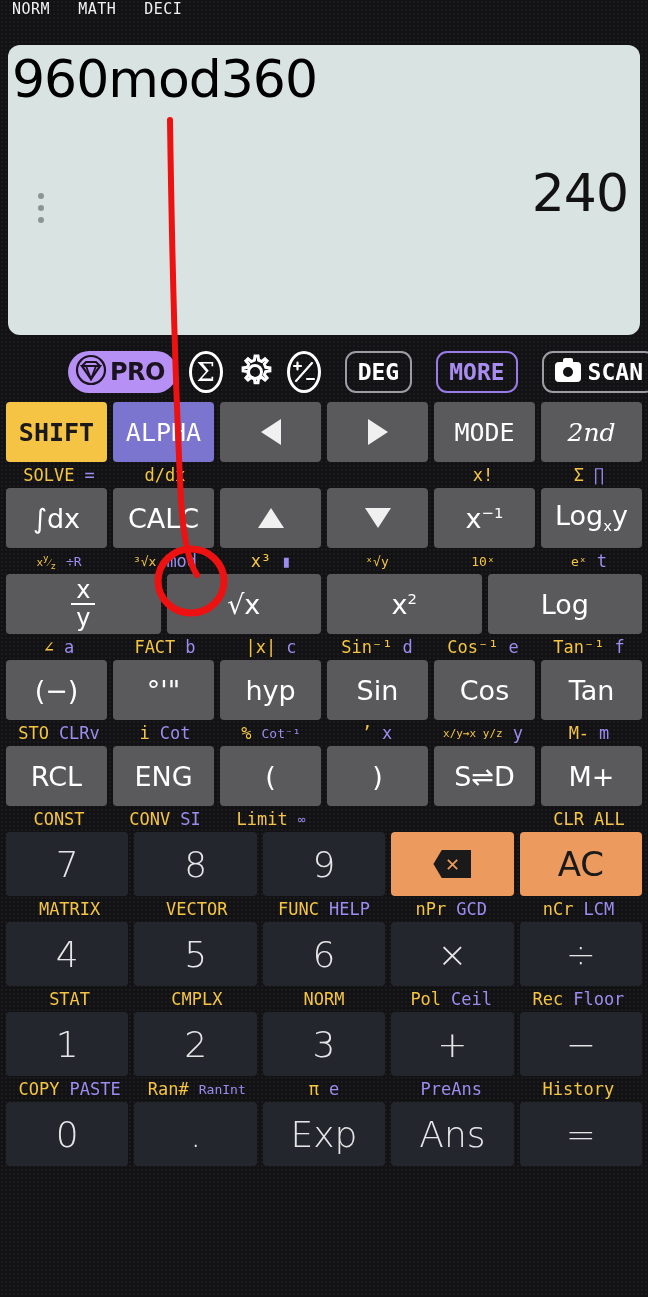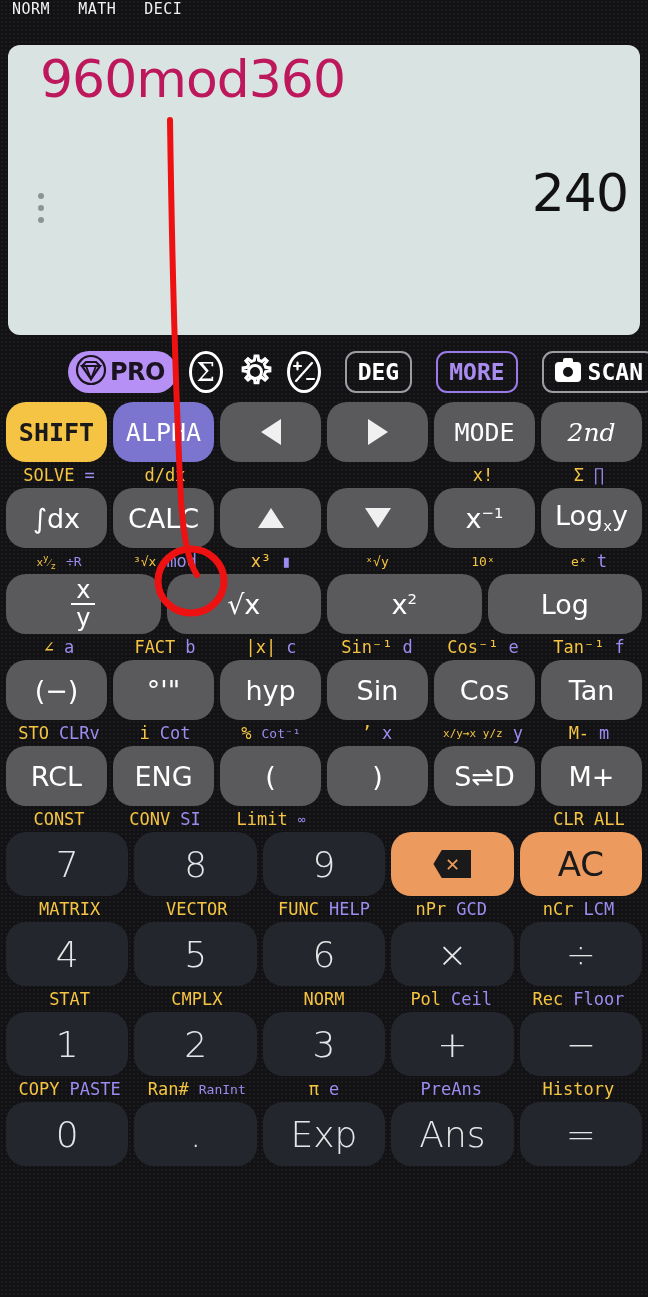--- a/index.html
+++ b/index.html
@@ -35,24 +35,24 @@
   .display {
     position: absolute;
     left: 8px; top: 45px;
     width: 632px; height: 290px;
     background: #d9e4e2;
     border-radius: 12px;
     overflow: hidden;
   }
   .display-expr {
     position: absolute;
-    left: 32px; top: 4px;
+    left: 4px; top: 4px;
     font-family: "DejaVu Sans", sans-serif;
     font-size: 52px;
-    color: #be185d;
+    color: #000000;
     letter-spacing: -1px;
     white-space: nowrap;
   }
   .display-result {
     position: absolute;
     right: 12px; top: 118px;
     font-family: "DejaVu Sans", sans-serif;
     font-size: 52px;
     color: #121212;
     letter-spacing: -1px;
@@ -144,21 +144,21 @@
     white-space: nowrap;
   }
   .hintcell .y { color: #f5c542; }
   .hintcell .p { color: #9b8df0; }
   .hintcell .sm { font-size: 13px; }
   .hintcell .xs { font-size: 11px; }
 
   .key {
     flex: 1 1 0;
     height: 60px;
-    border-radius: 20px;
+    border-radius: 4px;
     background: #5a5a5c;
     color: #ffffff;
     display: flex; align-items: center; justify-content: center;
     font-size: 27px;
     font-family: "DejaVu Sans", sans-serif;
     user-select: none;
   }
   .key.fn { background: #5a5a5c; }
   .key.num { background: #23262d; height: 64px; font-size: 36px; color: #e6e6e8; font-weight: 300; }
   .key.shift { background: #f6c445; color: #1a1a1a; font-size: 25px; font-family:"DejaVu Sans Mono", monospace; font-weight:bold; }

